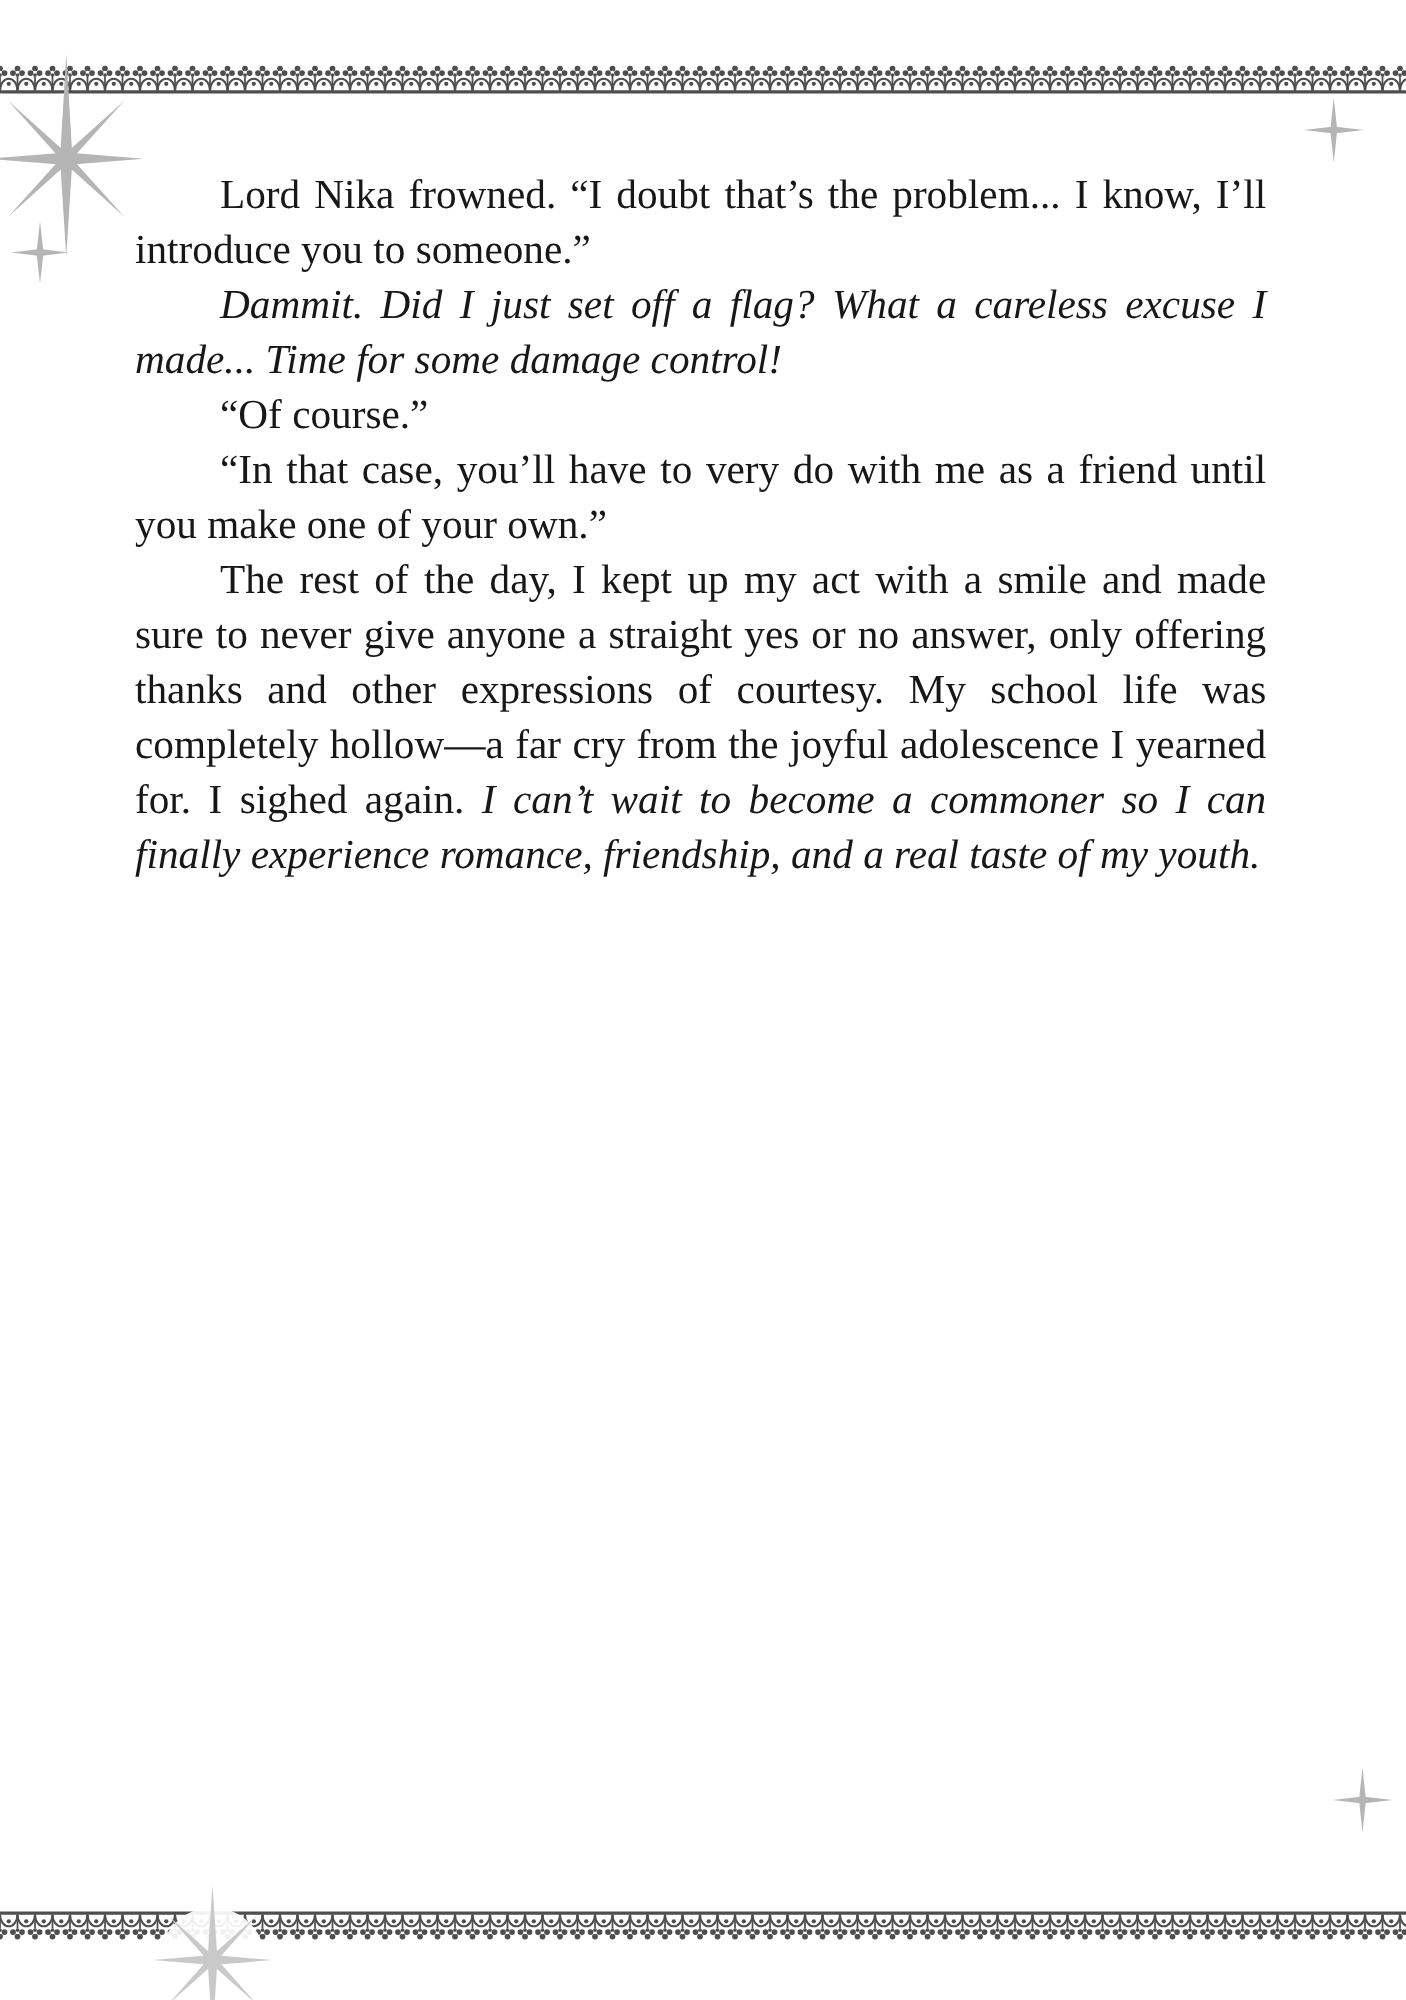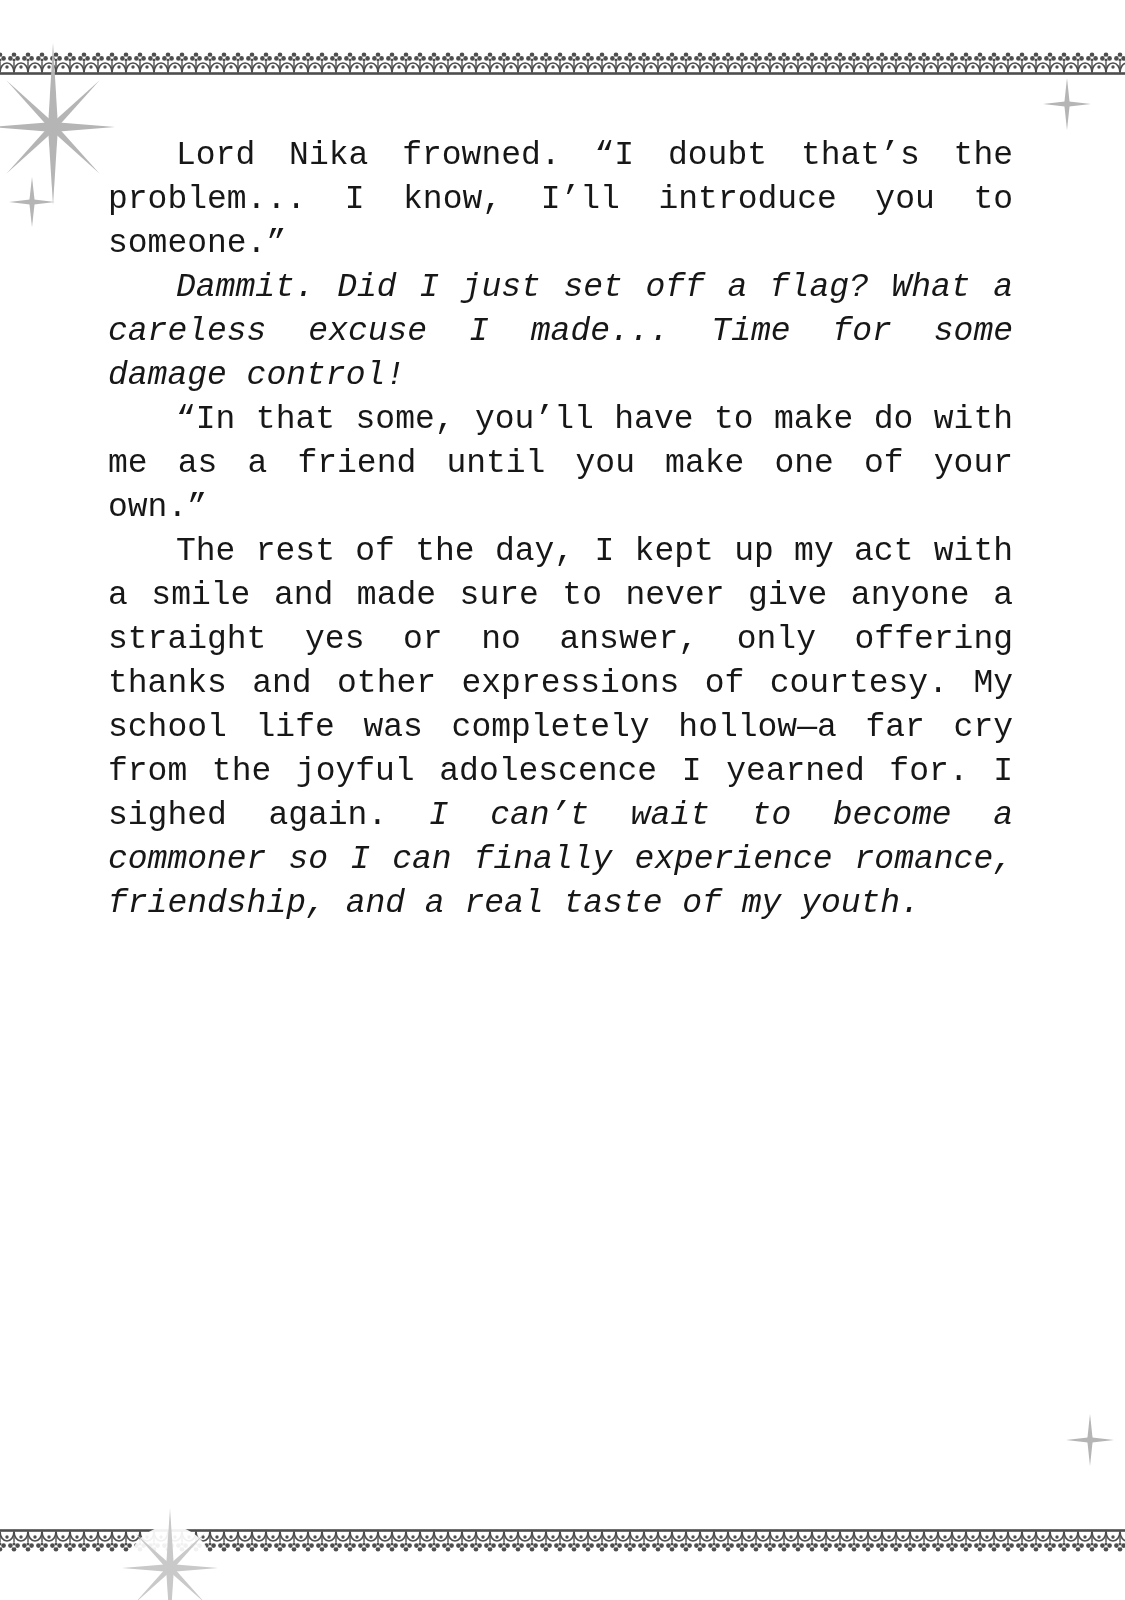--- a/index.html
+++ b/index.html
@@ -6,21 +6,21 @@
     margin: 0;
     padding: 0;
     background: #ffffff;
   }
   .page {
     position: relative;
     width: 1125px;
     height: 1600px;
     background: var(--paper, #ffffff);
     overflow: hidden;
-    font-family: Liberation Mono, monospace;
+    font-family: Liberation Serif, serif;
   }
   .lace {
     position: absolute;
     left: 0;
     width: 1125px;
     height: 30px;
     display: block;
   }
   .lace-top { top: 47px; }
   .lace-bottom { top: 1527px; }
@@ -1709,17 +1709,18 @@
   </svg>
 
   <svg class="sparkle" style="left:1060px;top:1410px" width="60" height="60" viewBox="-30 -30 60 60">
     <polygon points="0,-26 2.8,0 0,26 -2.8,0" fill="currentColor"></polygon>
     <polygon points="-24,0 0,-2.8 24,0 0,2.8" fill="currentColor"></polygon>
   </svg>
 
   <div class="text-block">
       <p><span>Lord Nika frowned. “I doubt that’s the problem... I know, I’ll introduce you to someone.”</span></p>
       <p><span class="italic">Dammit. Did I just set off a flag? What a careless excuse I made... Time for some damage control!</span></p>
-      <p><span>“In that some, you’ll have to make do with me as a friend until you make one of your own.”</span></p>
+      <p><span>“Of course.”</span></p>
+      <p><span>“In that case, you’ll have to very do with me as a friend until you make one of your own.”</span></p>
       <p><span>The rest of the day, I kept up my act with a smile and made sure to never give anyone a straight yes or no answer, only offering thanks and other expressions of courtesy. My school life was completely hollow—a far cry from the joyful adolescence I yearned for. I sighed again. </span><span class="italic">I can’t wait to become a commoner so I can finally experience romance, friendship, and a real taste of my youth.</span></p>
     </div>
 
 </div>
 
 </body></html>

